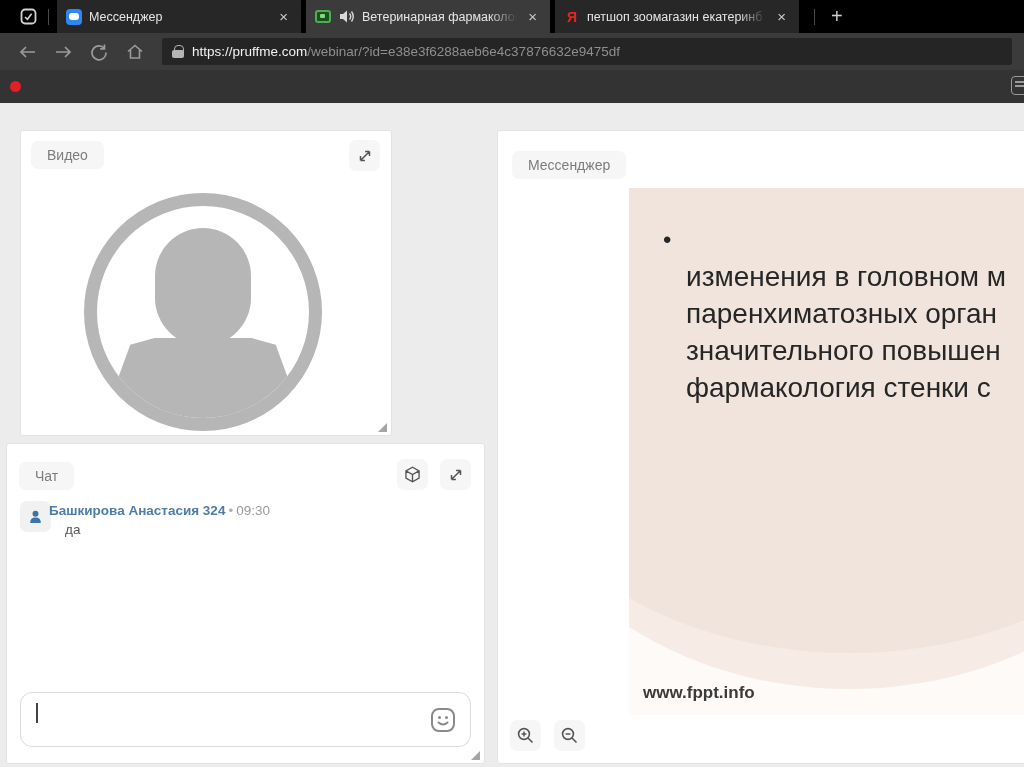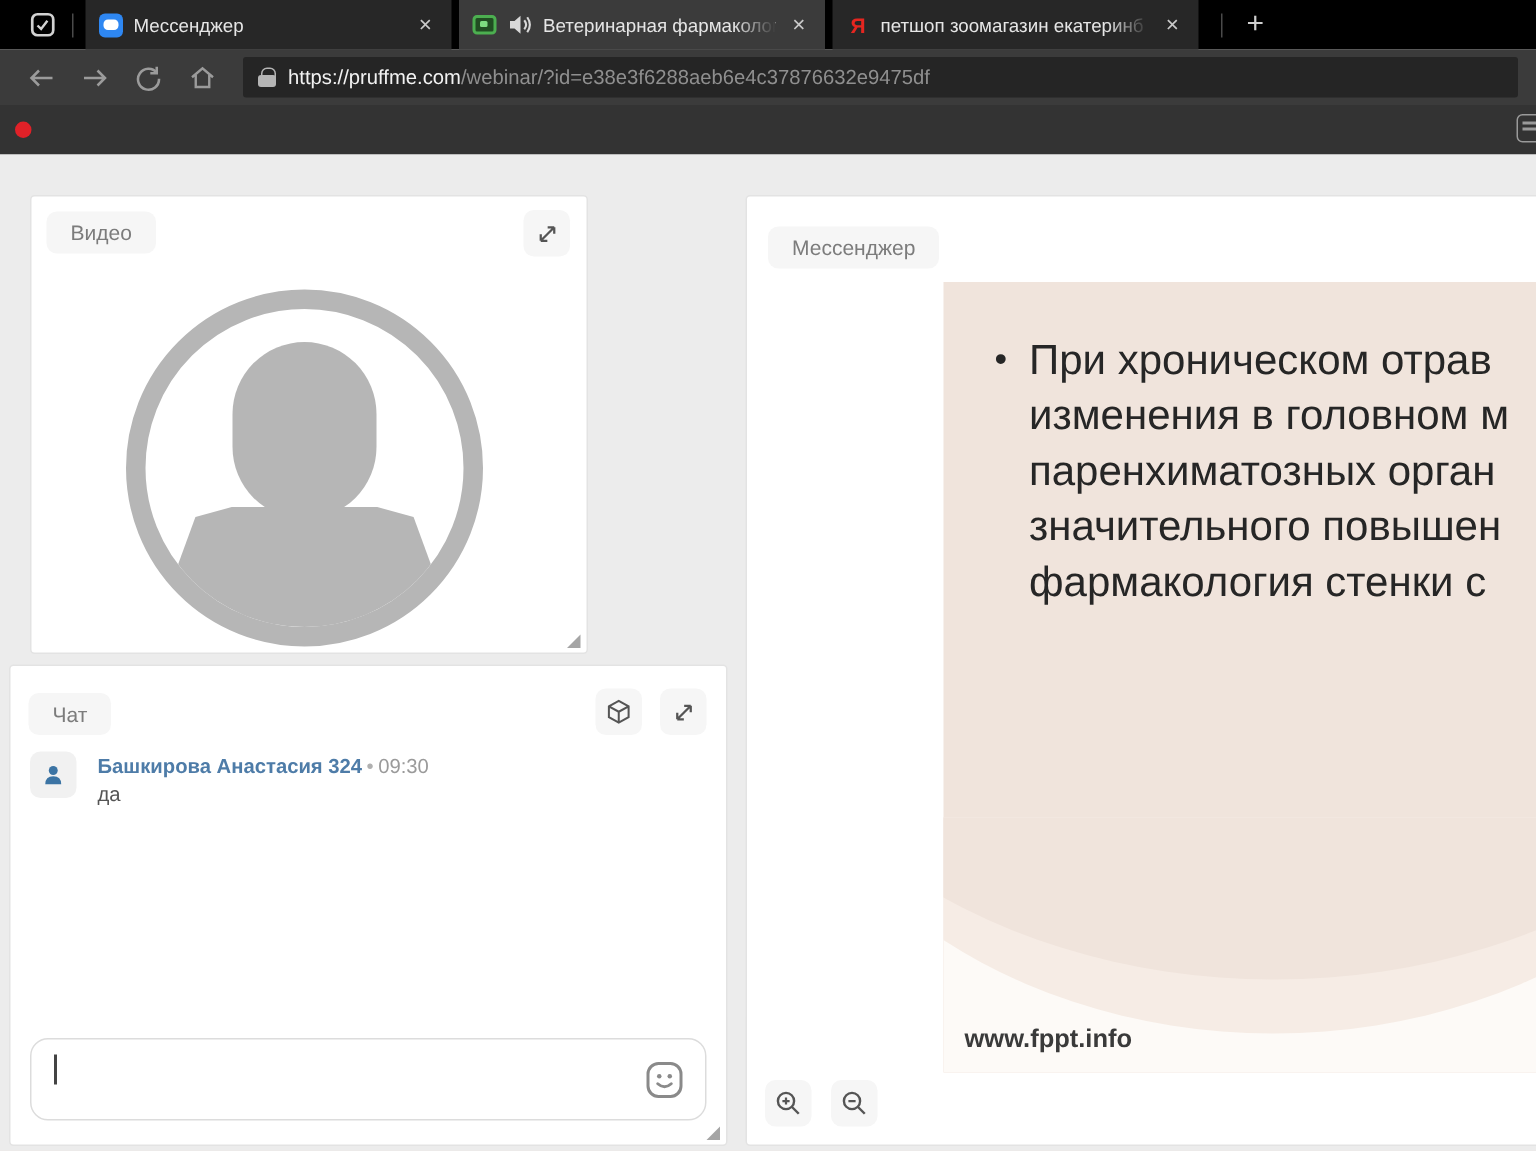--- a/index.html
+++ b/index.html
@@ -65,21 +65,21 @@
                  border:13px solid #b6b6b6; border-radius:50%; background:#fff; overflow:hidden; }
   .avatar-head { position:absolute; left:58px; top:22px; width:96px; height:118px;
                  background:#b6b6b6; border-radius:48px; }
   .avatar-body { position:absolute; left:5px; bottom:-4px; width:202px; height:84px; background:#b6b6b6;
                  clip-path:polygon(0 100%, 14% 8%, 26% 0, 74% 0, 86% 8%, 100% 100%); }
 
   
   .chat-panel { left:6px; top:340px; width:479px; height:321px; }
   .chat-msg-avatar { position:absolute; left:13px; top:57px; width:31px; height:31px;
                      background:#f1f1f1; border-radius:7px; display:flex; align-items:center; justify-content:center; }
-  .chat-msg-name { position:absolute; left:58px; top:59px; font-size:13.5px; white-space:nowrap; }
+  .chat-msg-name { position:absolute; left:42px; top:59px; font-size:13.5px; white-space:nowrap; }
   .chat-msg-name b { color:#4e7ca8; font-weight:bold; }
   .chat-msg-sep { color:#b0b0b0; margin:0 3px; }
   .chat-msg-time { color:#9a9a9a; }
   .chat-msg-text { position:absolute; left:58px; top:78px; font-size:13.5px; color:#555; }
   .chat-input-wrap { position:absolute; left:13px; right:13px; bottom:16px; height:55px;
                      border:1px solid #dcdcdc; border-radius:12px; background:#fff; }
   .chat-input { position:absolute; left:14px; top:8px; right:50px; height:26px; border:none; outline:none;
                 font-size:14px; font-family:"Liberation Sans",sans-serif; color:#333; background:transparent; }
   .caret { position:absolute; left:15px; top:10px; width:1.5px; height:20px; background:#444;
            animation:blink 1.1s step-end infinite; }
@@ -238,21 +238,20 @@
 
     <div class="slide">
       <div class="waves">
         <div class="w-white"></div>
         <div class="w-mid"></div>
         <div class="w-top"></div>
       </div>
       <div class="slide-textblock">
         <div class="slide-line">
             <span class="slide-bullet">•</span>
-            <span>При хроническом отрав</span>
           </div>
         <div class="slide-line slide-indent">
             <span>изменения в головном м</span>
           </div>
         <div class="slide-line slide-indent">
             <span>паренхиматозных орган</span>
           </div>
         <div class="slide-line slide-indent">
             <span>значительного повышен</span>
           </div>

